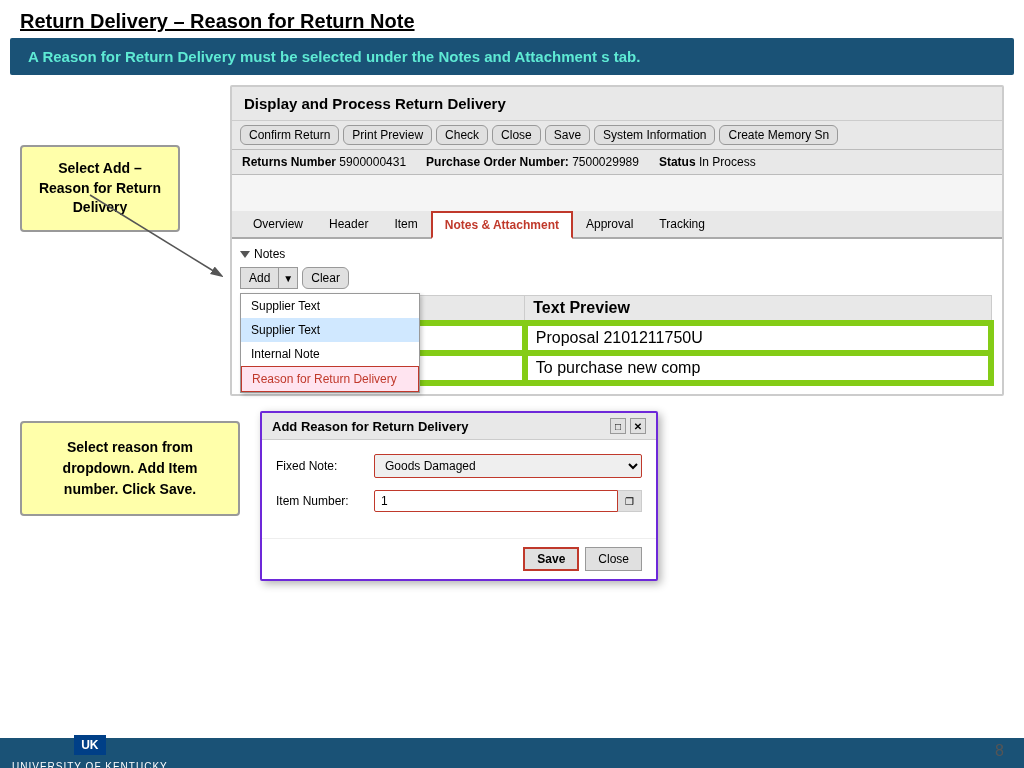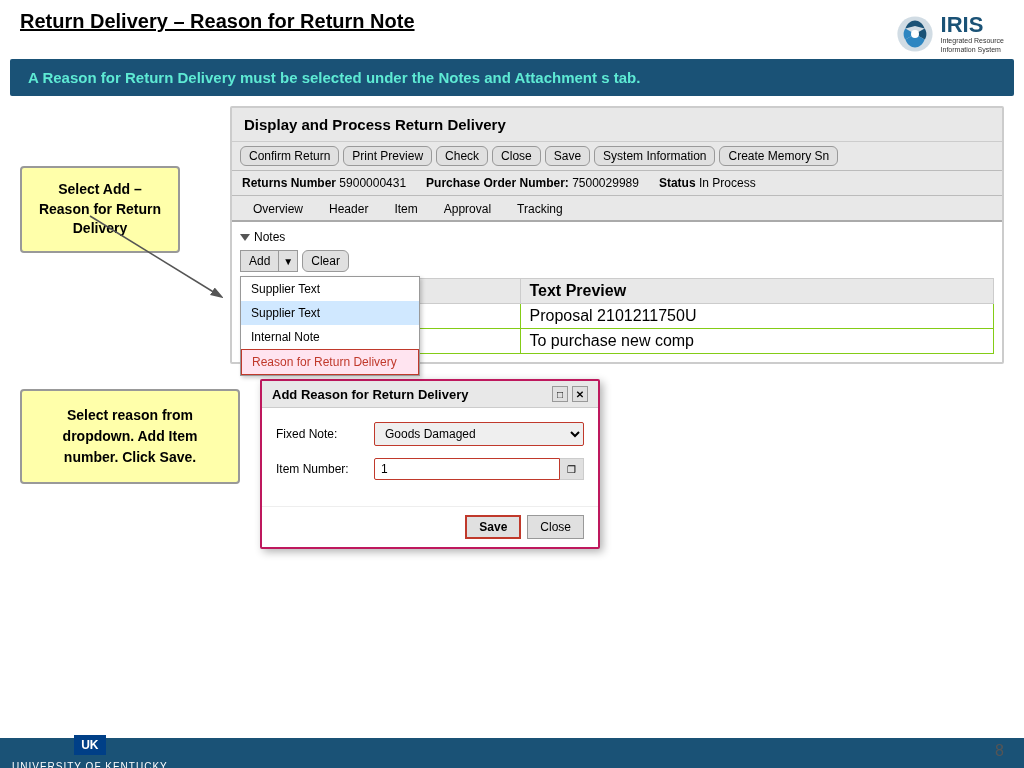--- a/index.html
+++ b/index.html
@@ -131,20 +131,21 @@
       gap: 20px;
     }
     .info-label { font-weight: bold; }
 
     
     .sap-tabs {
       display: flex;
       background: #e8e8e8;
       border-bottom: 2px solid #aaa;
       padding: 0 8px;
+      margin-top: 36px;
     }
     .sap-tab {
       padding: 5px 12px;
       font-size: 12px;
       cursor: pointer;
       border: 1px solid transparent;
       margin-bottom: -2px;
     }
     .sap-tab.active {
       background: #fff;
@@ -232,21 +233,21 @@
       font-size: 16px;
     }
     .notes-table th {
       background: #e8e8e8;
       border: 1px solid #ccc;
       padding: 3px 8px;
       text-align: left;
       font-weight: bold;
     }
     .notes-table td {
-      border: 1px solid #84cc16;
+      border: 6px solid #84cc16;
       padding: 3px 8px;
     }
     .supplier-text-link { color: #1a5276; text-decoration: none; cursor: pointer; }
 
     
     .bottom-area {
       display: flex;
       padding: 10px 20px;
       gap: 20px;
       margin-top: 5px;
@@ -262,23 +263,23 @@
       font-weight: bold;
       text-align: center;
       line-height: 1.5;
       width: 220px;
       height: fit-content;
       margin-top: 10px;
     }
 
     
     .dialog-box {
-      border: 2px solid #be185d;
+      border: 2px solid #6d28d9;
       background: #fff;
-      width: 340px;
+      width: 398px;
       border-radius: 2px;
       box-shadow: 3px 3px 8px rgba(0,0,0,0.3);
     }
     .dialog-title-bar {
       background: #e8e8e8;
       padding: 5px 10px;
       display: flex;
       justify-content: space-between;
       align-items: center;
       border-bottom: 1px solid #ccc;
@@ -413,35 +414,20 @@
       right: 20px;
       font-size: 16px;
       color: #555;
     }
   </style>
 </head>
 <body>
 
 <div class="page-header">
   <h1 class="page-title">Return Delivery – Reason for Return Note</h1>
-  <div class="iris-logo">
-    <svg class="iris-logo-icon" viewBox="0 0 50 50">
-      <circle cx="25" cy="25" r="22" fill="#1a5276" opacity="0.2"></circle>
-      <path d="M25 8 C20 8 15 12 13 18 L25 15 L37 18 C35 12 30 8 25 8Z" fill="#1a5276"></path>
-      <path d="M13 18 C10 22 10 28 13 32 L25 25 Z" fill="#2e86c1"></path>
-      <path d="M37 18 C40 22 40 28 37 32 L25 25 Z" fill="#1a5276"></path>
-      <path d="M13 32 C15 38 20 42 25 42 C30 42 35 38 37 32 L25 25 Z" fill="#2e86c1"></path>
-      <circle cx="25" cy="25" r="5" fill="#fff"></circle>
-    </svg>
-    <div class="iris-logo-text">
-      <span class="iris-text">IRIS</span>
-      <span class="iris-sub">Integrated Resource</span>
-      <span class="iris-sub">Information System</span>
-    </div>
-  </div>
 </div>
 
 <div class="blue-banner">
   <span>A Reason for Return Delivery must be selected under the Notes and Attachment s tab.</span>
 </div>
 
 <div class="main-content">
 
   <div class="left-annotation">
     <div class="callout-box">
@@ -471,20 +457,21 @@
     </div>
     <div class="sap-info-bar">
       <span><span class="info-label">Returns Number</span>&nbsp;<span>5900000431</span></span>
       <span><span class="info-label">Purchase Order Number:</span>&nbsp;<span>7500029989</span></span>
       <span><span class="info-label">Status</span>&nbsp;<span>In Process</span></span>
     </div>
     <div class="sap-tabs">
       <div class="sap-tab">Overview</div>
       <div class="sap-tab">Header</div>
       <div class="sap-tab">Item</div>
+      <div class="sap-tab active">Notes &amp; Attachment</div>
       <div class="sap-tab">Approval</div>
       <div class="sap-tab">Tracking</div>
     </div>
 
     <div class="notes-section">
       <div class="notes-header">
         <span class="triangle-down"></span>
         <span>Notes</span>
       </div>
       <div class="notes-toolbar">

